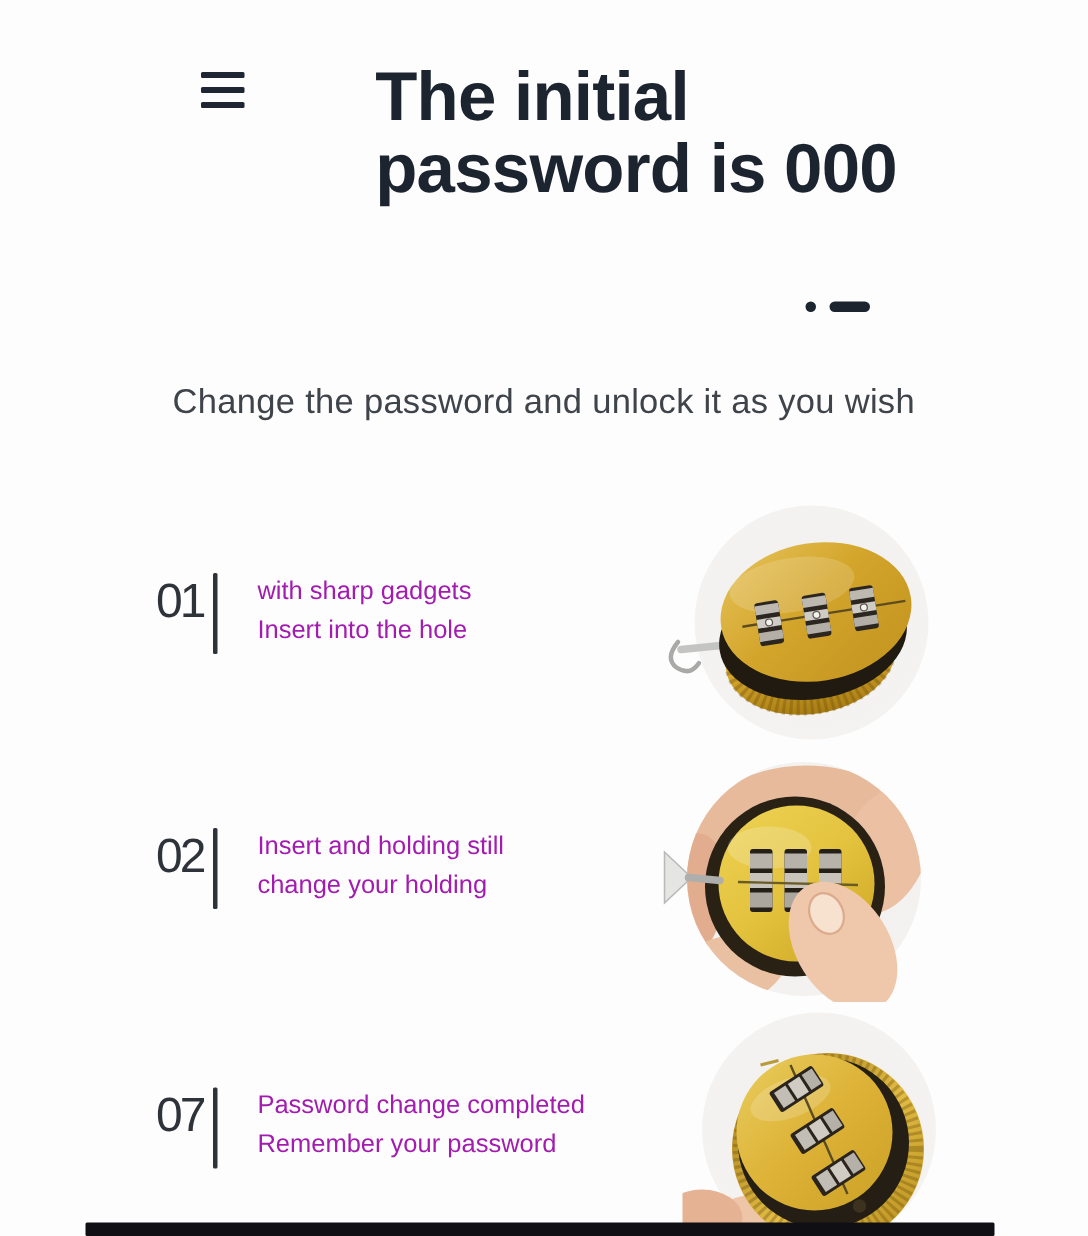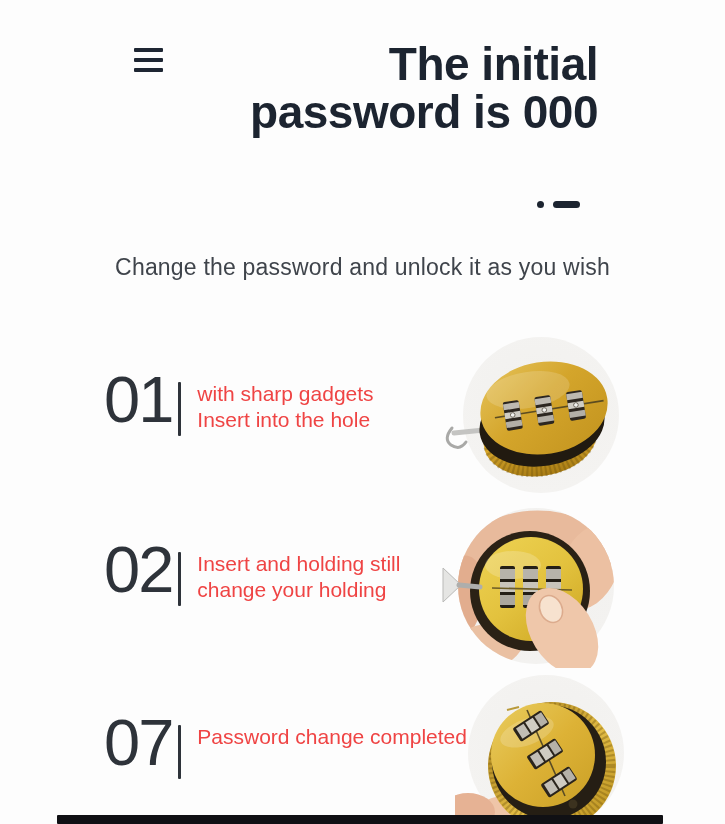--- a/index.html
+++ b/index.html
@@ -11,40 +11,40 @@
     overflow:hidden;
     font-family:"Liberation Sans", sans-serif;
   }
   
   .menu{position:absolute;left:134px;top:48px;width:29px;height:24px;cursor:pointer;}
   .menu .bar{position:absolute;left:0;width:29px;height:4px;background:#1e2633;border-radius:1px;}
   .menu .b1{top:0}.menu .b2{top:10px}.menu .b3{top:20px}
   
   .title{
     position:absolute;top:40px;right:127px;
-    text-align:right;
+    text-align:left;
     font-size:46px;line-height:48px;font-weight:700;letter-spacing:-0.5px;
     color:#1c2430;
   }
   .title span{display:block;}
   
   .dotdash{position:absolute;left:537px;top:199px;width:46px;height:10px;}
   .dotdash .dot{position:absolute;left:0;top:2px;width:7px;height:7px;border-radius:50%;background:#1c2430;}
   .dotdash .dash{position:absolute;left:16px;top:2px;width:27px;height:7px;border-radius:3.5px;background:#1c2430;}
   
   .subtitle{
     position:absolute;left:0;right:0;top:254px;
     text-align:center;font-size:23px;color:#3f444b;letter-spacing:0.2px;
   }
   
   .step{position:absolute;left:104px;display:flex;align-items:flex-start;}
   .step.s1{top:376px}.step.s2{top:546px}.step.s3{top:719px}
-  .num{font-size:65px;line-height:48px;letter-spacing:-2px;color:#2e333a;}
+  .num{font-size:32px;line-height:48px;letter-spacing:-2px;color:#2e333a;}
   .numbar{width:3px;height:54px;background:#2e333a;margin-left:6px;margin-top:6px;border-radius:1px;}
-  .steptext{margin-left:16px;margin-top:5px;font-size:21px;line-height:26px;color:#ef4444;white-space:nowrap;}
+  .steptext{margin-left:27px;margin-top:5px;font-size:17px;line-height:26px;color:#a21caf;white-space:nowrap;}
   .steptext span{display:block;}
   
   .photo{position:absolute;}
   .photo.p1{left:440px;top:332px;}
   .photo.p2{left:438px;top:505px;}
   .photo.p3{left:455px;top:672px;}
   
   .footerbar{position:absolute;left:57px;top:815px;width:606px;height:9px;background:#101014;border-radius:1px;}
 </style>
 </head>
@@ -196,20 +196,21 @@
 
     <path d="M5 63 L23 80 L5 97 Z" fill="#e5e5e3" stroke="#b9b9b7" stroke-width="1"></path>
     <path d="M21 80 L42 82" stroke="#aeaeac" stroke-width="5" stroke-linecap="round"></path>
   </svg>
 
   <div class="step s3">
     <span class="num">07</span>
     <span class="numbar"></span>
     <div class="steptext">
       <span>Password change completed</span>
+      <span>Remember your password</span>
     </div>
   </div>
 
   <svg class="photo p3" role="img" width="190" height="152" viewBox="0 0 190 152" aria-label="tilted gold lock held by fingertips showing the new password dials">
     <defs>
       <radialGradient id="g3bg" cx="0.5" cy="0.45" r="0.65">
         <stop offset="0" stop-color="#f1f0ee"></stop>
           <stop offset="0.85" stop-color="#f4f3f1"></stop>
           <stop offset="1" stop-color="#fbfbf9"></stop>
       </radialGradient>

